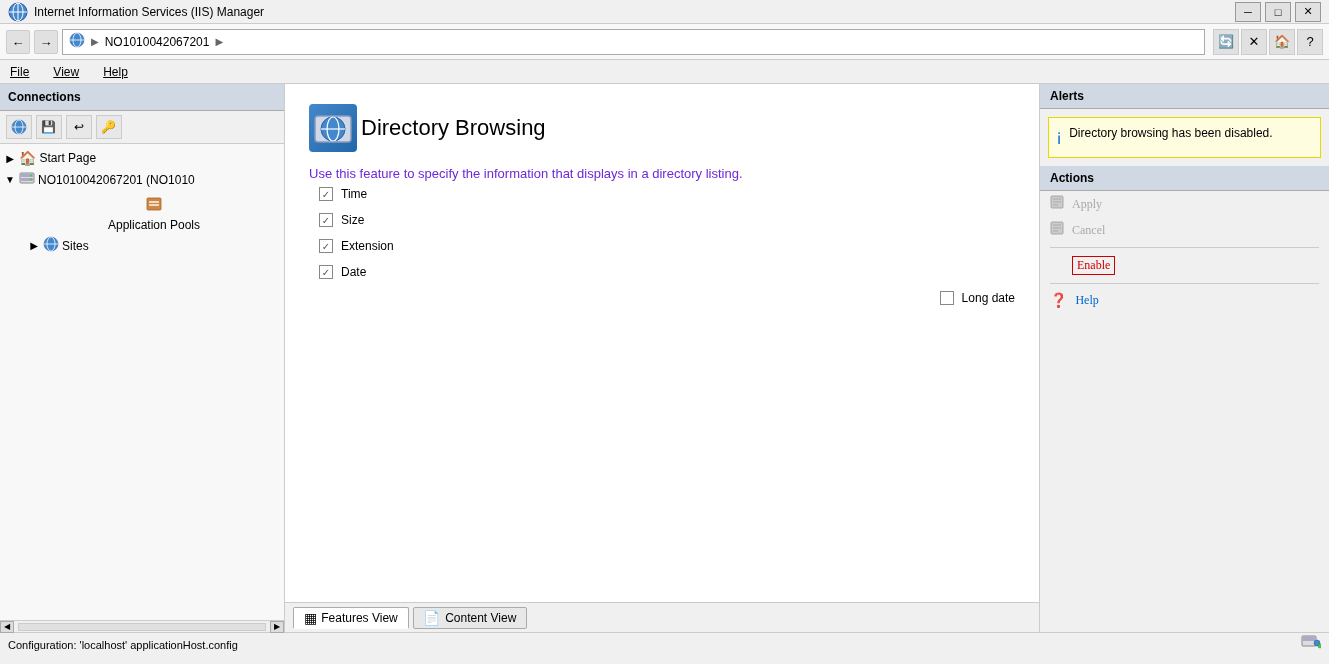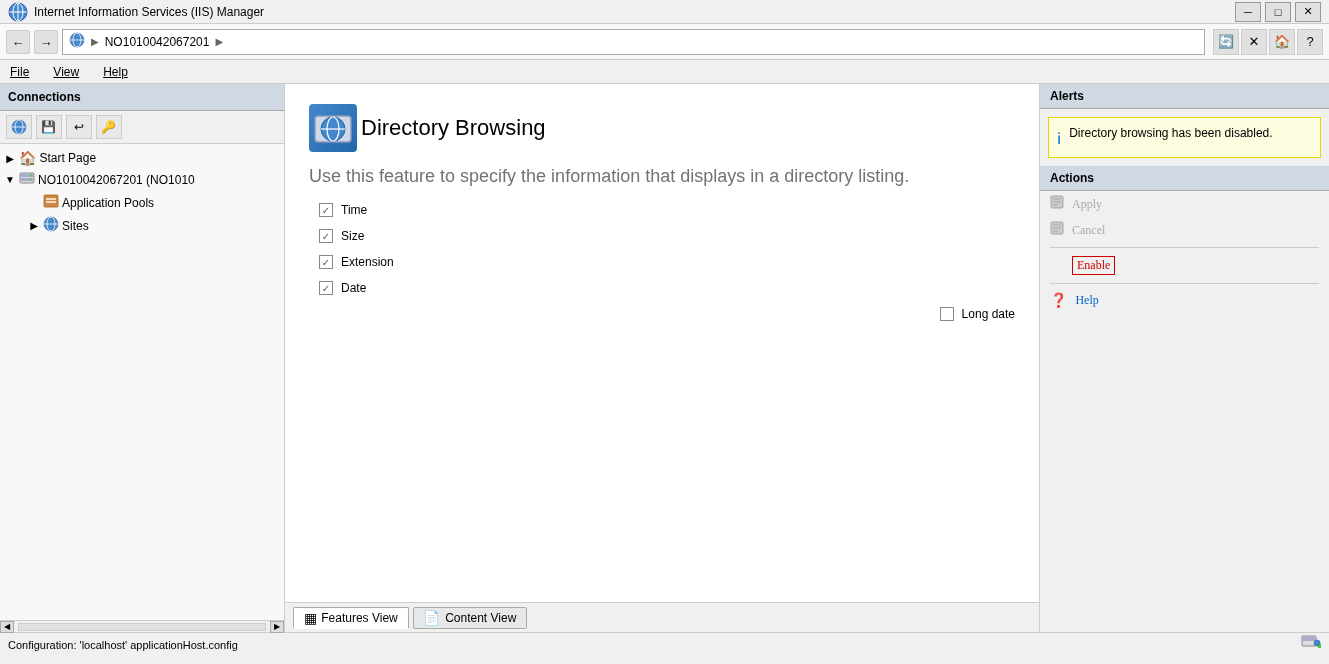--- a/index.html
+++ b/index.html
@@ -146,21 +146,21 @@
     }
     .page-header-icon {
       width: 48px; height: 48px;
       background: linear-gradient(135deg, #4488cc, #2266aa);
       border-radius: 4px;
       display: flex; align-items: center; justify-content: center;
       font-size: 28px;
       position: relative;
     }
     .page-title { font-size: 22px; font-weight: normal; color: #000; }
-    .page-description { font-size: 18px; color: #737373; margin-bottom: 16px; }
+    .page-description { font-size: 13px; color: #6d28d9; margin-bottom: 6px; }
 
     .checkbox-row {
       display: flex;
       align-items: center;
       gap: 8px;
       margin-bottom: 12px;
       padding-left: 10px;
     }
     .checkbox-row.indented { padding-left: 40px; justify-content: flex-end; }
     .cb {
@@ -335,21 +335,21 @@
             <rect x="1" y="3" width="14" height="10" rx="1" fill="#dddddd" stroke="#888" stroke-width="1"></rect>
             <rect x="2" y="4" width="12" height="3" rx="0.5" fill="#aaaacc"></rect>
             <rect x="2" y="8" width="12" height="3" rx="0.5" fill="#aaaacc"></rect>
             <circle cx="12" cy="5.5" r="1" fill="#44cc44"></circle>
             <circle cx="12" cy="9.5" r="1" fill="#44cc44"></circle>
           </svg>
         </span>
         <span class="tree-item-label">NO1010042067201 (NO1010</span>
       </div>
 
-      <div class="tree-item" style="padding-left: 28px;">
+      <div class="tree-item" style="padding-left: 28px; flex-direction: column;">
         <span class="tree-expand" style="width:12px;"></span>
         <span class="tree-item-icon">
           <svg width="16" height="16" viewBox="0 0 16 16">
             <rect x="1" y="2" width="14" height="12" rx="1" fill="#cc8844" stroke="#aa6622" stroke-width="0.8"></rect>
             <rect x="3" y="5" width="10" height="2" rx="0.5" fill="white" opacity="0.7"></rect>
             <rect x="3" y="8" width="10" height="2" rx="0.5" fill="white" opacity="0.7"></rect>
           </svg>
         </span>
         <span class="tree-item-label">Application Pools</span>
       </div>

